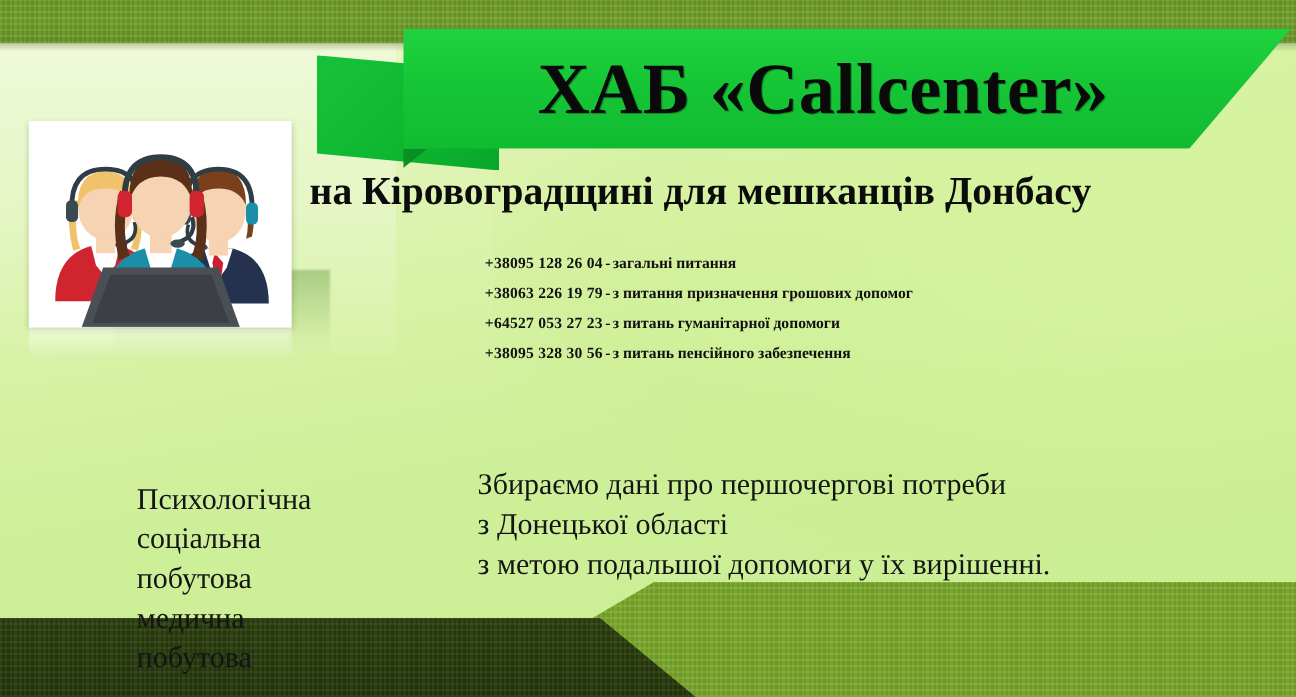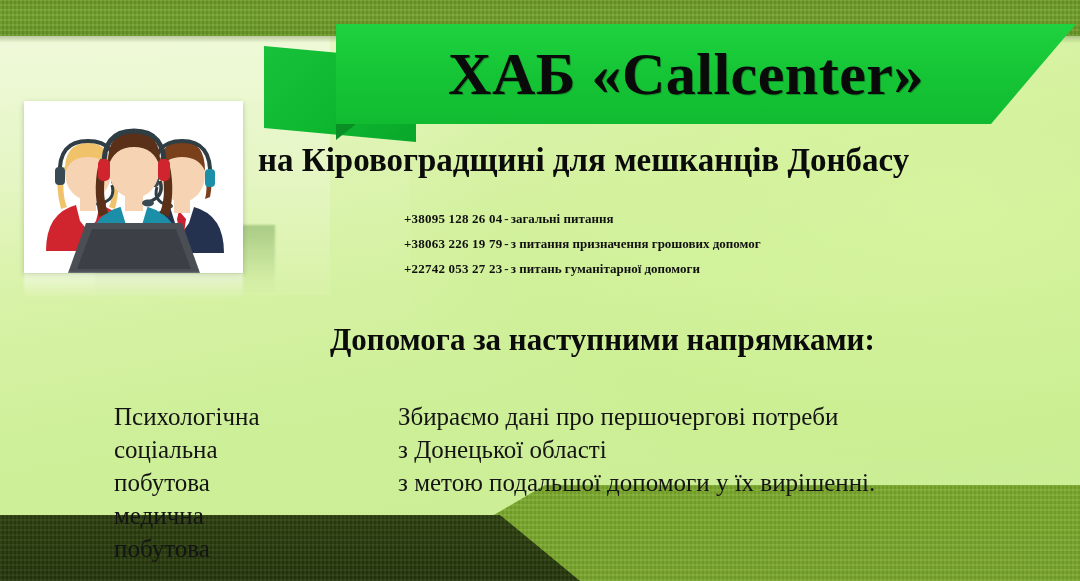--- a/index.html
+++ b/index.html
@@ -172,21 +172,21 @@
   }
 
   
   .col-left {
     position: absolute;
     left: 114px; top: 400px;
     width: 270px;
   }
   .col-right {
     position: absolute;
-    left: 398px; top: 400px;
+    left: 398px; top: 388px;
     width: 640px;
   }
   .col-line {
     font-family: "Liberation Serif", "DejaVu Serif", serif;
     font-weight: 400;
     font-size: 25px;
     line-height: 33px;
     color: #141414;
     white-space: nowrap;
   }
@@ -293,25 +293,27 @@
   <div class="subtitle">на Кіровоградщині для мешканців Донбасу</div>
 
   <div class="phones">
     <div class="phone-line">
       <span class="phone-num">+38095 128 26 04</span><span class="phone-dash">-</span><span class="phone-purpose">загальні питання</span>
     </div>
     <div class="phone-line">
       <span class="phone-num">+38063 226 19 79</span><span class="phone-dash">-</span><span class="phone-purpose">з питання призначення грошових допомог</span>
     </div>
     <div class="phone-line">
-      <span class="phone-num">+22742 053 27 23</span><span class="phone-dash">-</span><span class="phone-purpose">з питань гуманітарної допомоги</span>
+      <span class="phone-num">+64527 053 27 23</span><span class="phone-dash">-</span><span class="phone-purpose">з питань гуманітарної допомоги</span>
     </div>
-  </div>
-
-  <div class="directions-heading">Допомога за наступними напрямками:</div>
+    <div class="phone-line">
+      <span class="phone-num">+38095 328 30 56</span><span class="phone-dash">-</span><span class="phone-purpose">з питань пенсійного забезпечення</span>
+    </div>
+  </div>
+
 
   <div class="col-left">
     <div class="col-line">Психологічна</div>
     <div class="col-line">соціальна</div>
     <div class="col-line">побутова</div>
     <div class="col-line">медична</div>
     <div class="col-line">побутова</div>
   </div>
 
   <div class="col-right">

